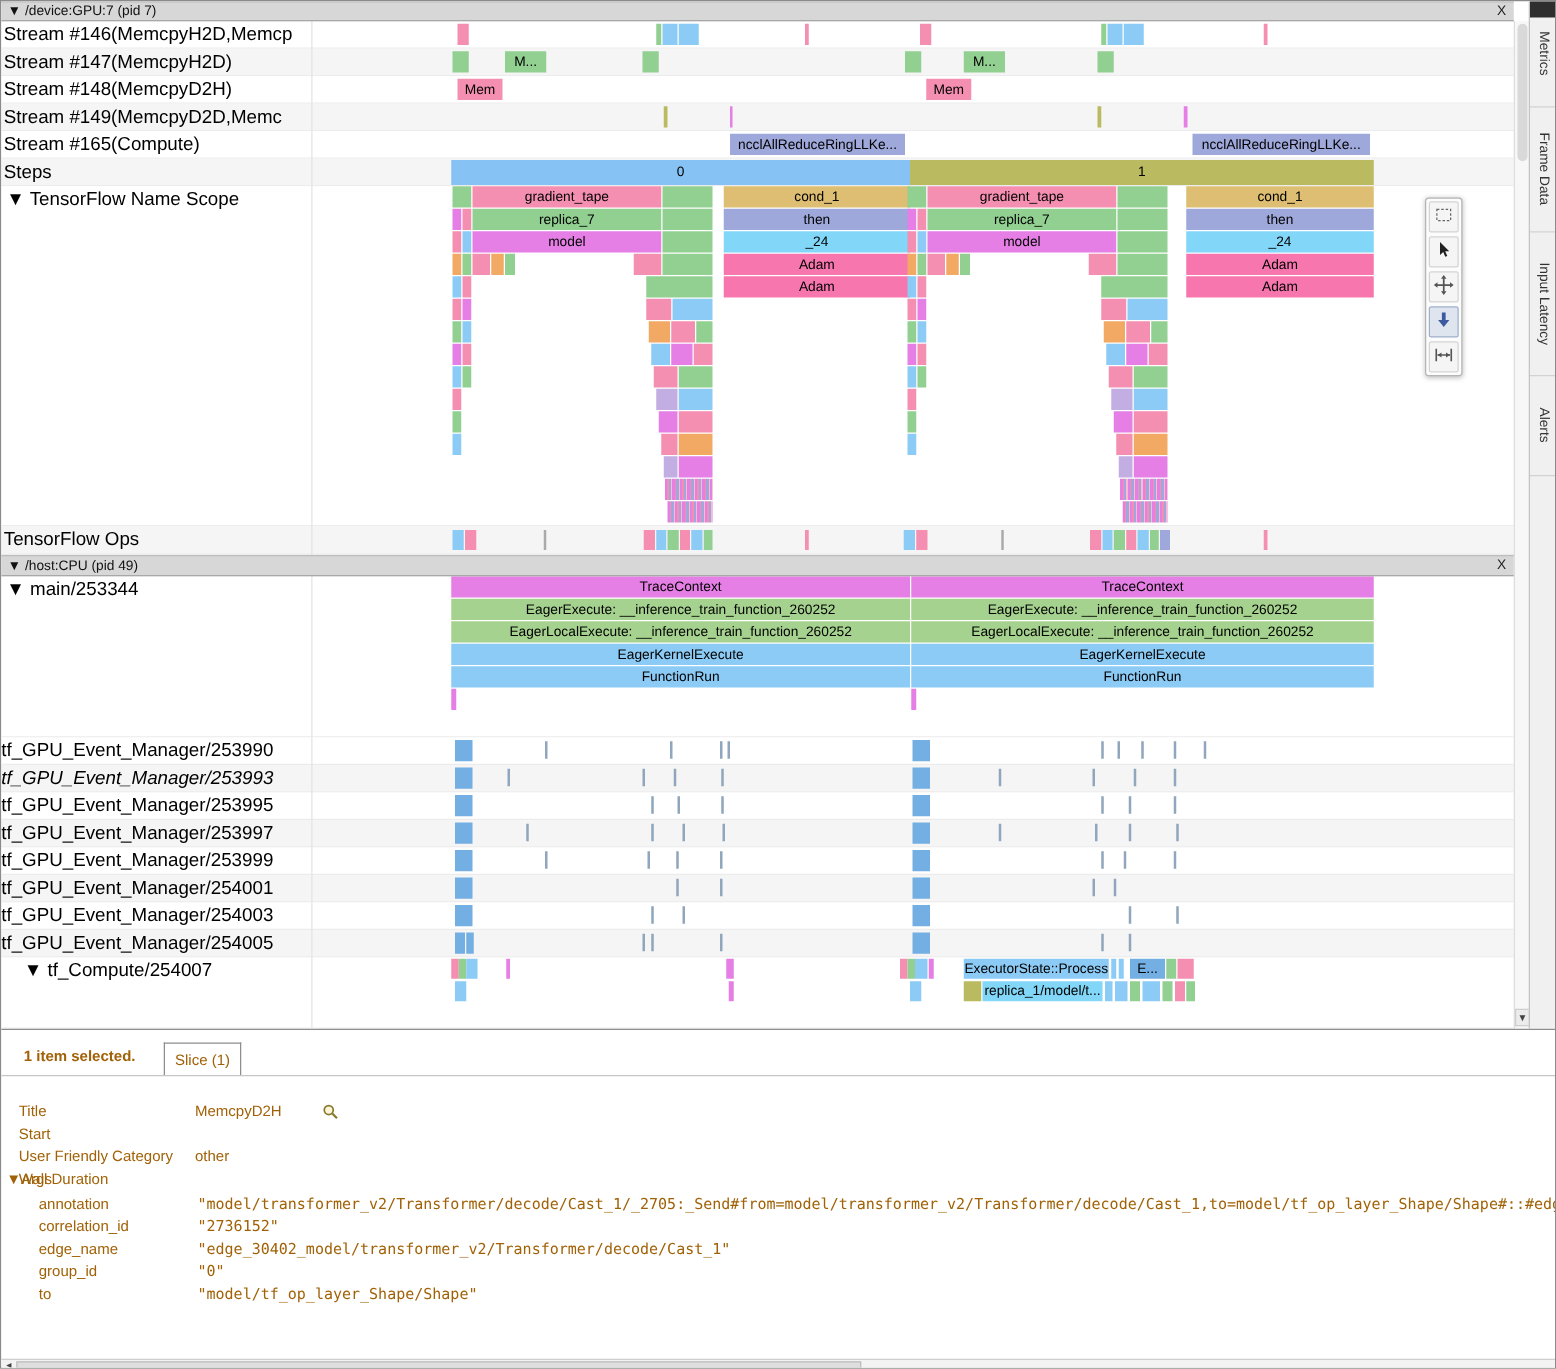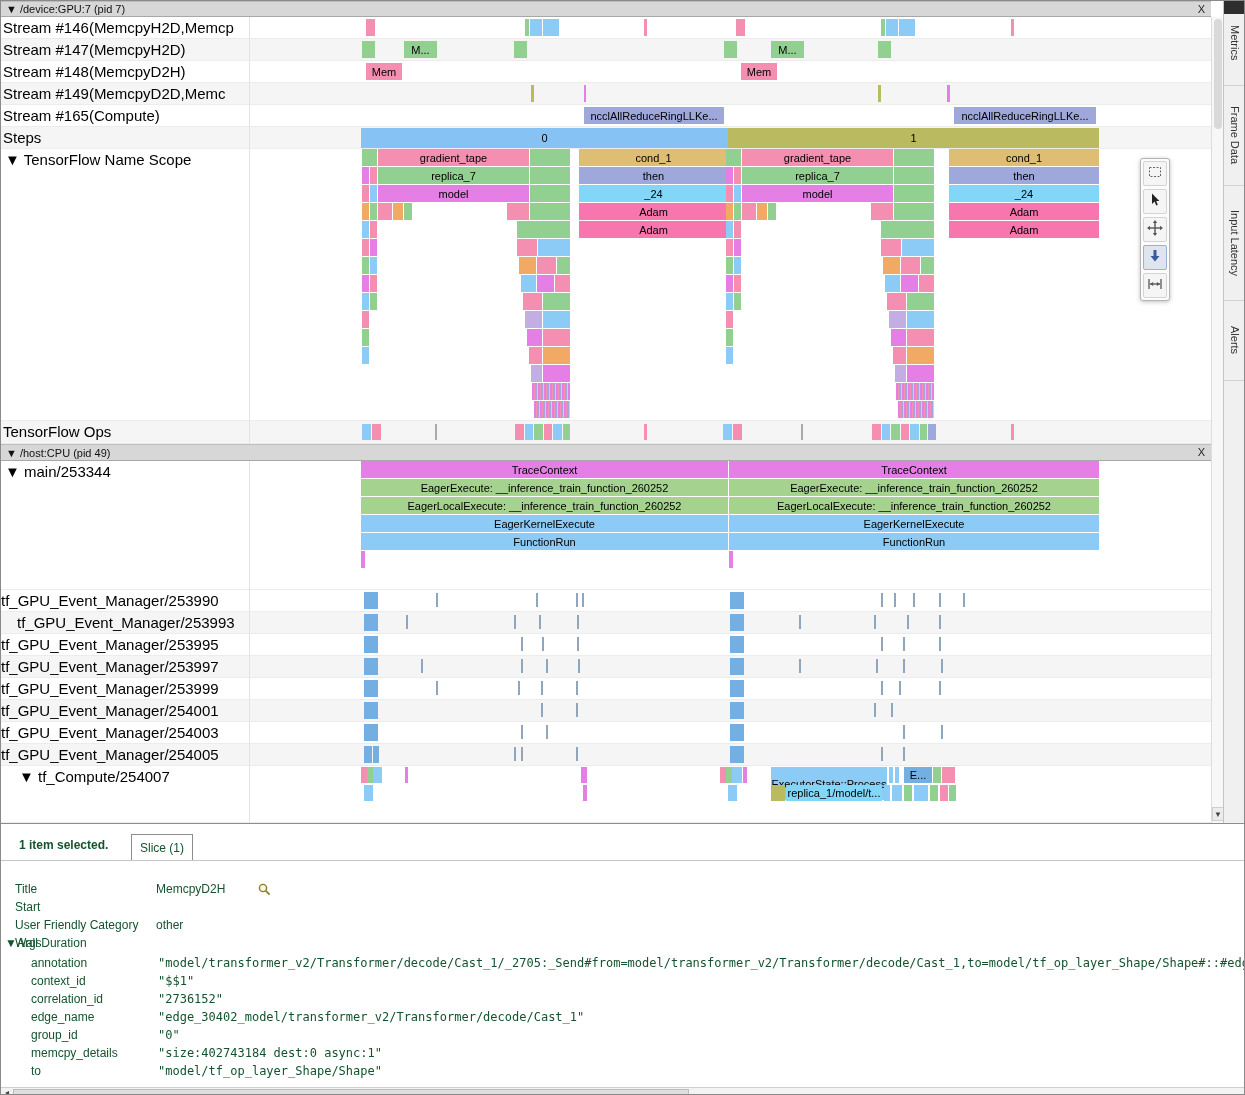--- a/index.html
+++ b/index.html
@@ -32,21 +32,21 @@
           display:flex;align-items:center;justify-content:center;background:#ececec;border:1px solid #cfcfcf}
   
   .palette{position:absolute;left:1139px;top:157px;width:30px;background:#fcfcfc;border:1px solid #b5b5b5;
            border-radius:3px;box-shadow:0 1px 4px rgba(0,0,0,.25);padding:2px;display:flex;
            flex-direction:column;gap:3px;z-index:10}
   .tool{width:24px;height:25px;background:#f5f5f5;border:1px solid #d4d4d4;border-radius:2px;
         display:flex;align-items:center;justify-content:center;cursor:pointer;padding:0}
   .tool.active{background:#dfe5ef;border-color:#9fb0cc}
   
   .bottom{position:absolute;left:0;top:822px;width:1245px;height:273px;background:#fff;
-          border-top:1px solid #8d8d8d;font-size:12px;color:#14532d}
+          border-top:1px solid #8d8d8d;font-size:12px;color:#a16207}
   .selsum{position:absolute;left:18px;top:14px;font-weight:bold;font-size:12px}
   .tab{position:absolute;left:130px;top:10px;width:62px;height:26px;background:#fff;
        border:1px solid #8d8d8d;border-bottom:none;display:flex;align-items:center;
        justify-content:center;font-size:12px;z-index:3}
   .tabline{position:absolute;left:0;top:36px;width:1245px;height:1px;background:#c6c6c6;z-index:1}
   #fields{position:absolute;left:0;top:56px;width:1245px}
   .frow{position:relative;height:18px;display:flex;align-items:center}
   .flabel{margin-left:14px;width:141px;flex:none}
   .fvalue{flex:none}
   .mag{margin-left:32px;display:flex;align-items:center}
@@ -329,21 +329,21 @@
         <div class="slice" style="left: 575px; top: 3px; width: 2px; height: 14px; background: rgb(143, 166, 188);"></div>
         <div class="slice" style="left: 581px; top: 3px; width: 2px; height: 14px; background: rgb(143, 166, 188);"></div>
         <div class="slice" style="left: 729px; top: 2px; width: 14px; height: 17px; background: rgb(116, 175, 227);"></div>
         <div class="slice" style="left: 880px; top: 3px; width: 2px; height: 14px; background: rgb(143, 166, 188);"></div>
         <div class="slice" style="left: 893px; top: 3px; width: 2px; height: 14px; background: rgb(143, 166, 188);"></div>
         <div class="slice" style="left: 912px; top: 3px; width: 2px; height: 14px; background: rgb(143, 166, 188);"></div>
         <div class="slice" style="left: 938px; top: 3px; width: 2px; height: 14px; background: rgb(143, 166, 188);"></div>
         <div class="slice" style="left: 962px; top: 3px; width: 2px; height: 14px; background: rgb(143, 166, 188);"></div>
       </div>
       <div class="trow" style="top: 611px; height: 22px; background: rgb(245, 245, 245);">
-        <div class="rlabel" style="left: 16px;">tf_GPU_Event_Manager/253993</div>
+        <div class="rlabel" style="left: 0px; font-style: italic;">tf_GPU_Event_Manager/253993</div>
         <div class="slice" style="left: 363px; top: 2px; width: 14px; height: 17px; background: rgb(116, 175, 227);"></div>
         <div class="slice" style="left: 405px; top: 3px; width: 2px; height: 14px; background: rgb(143, 166, 188);"></div>
         <div class="slice" style="left: 513px; top: 3px; width: 2px; height: 14px; background: rgb(143, 166, 188);"></div>
         <div class="slice" style="left: 538px; top: 3px; width: 2px; height: 14px; background: rgb(143, 166, 188);"></div>
         <div class="slice" style="left: 576px; top: 3px; width: 2px; height: 14px; background: rgb(143, 166, 188);"></div>
         <div class="slice" style="left: 729px; top: 2px; width: 14px; height: 17px; background: rgb(116, 175, 227);"></div>
         <div class="slice" style="left: 798px; top: 3px; width: 2px; height: 14px; background: rgb(143, 166, 188);"></div>
         <div class="slice" style="left: 873px; top: 3px; width: 2px; height: 14px; background: rgb(143, 166, 188);"></div>
         <div class="slice" style="left: 906px; top: 3px; width: 2px; height: 14px; background: rgb(143, 166, 188);"></div>
         <div class="slice" style="left: 938px; top: 3px; width: 2px; height: 14px; background: rgb(143, 166, 188);"></div>
@@ -419,21 +419,21 @@
       <div class="trow noline" style="top: 766px; height: 18px;">
         <div class="slice" style="left: 360px; top: 0px; width: 6px; height: 16px; background: rgb(244, 143, 177);"></div>
         <div class="slice" style="left: 366px; top: 0px; width: 6px; height: 16px; background: rgb(146, 208, 146);"></div>
         <div class="slice" style="left: 372px; top: 0px; width: 9px; height: 16px; background: rgb(140, 203, 245);"></div>
         <div class="slice" style="left: 404px; top: 0px; width: 3px; height: 16px; background: rgb(229, 127, 229);"></div>
         <div class="slice" style="left: 580px; top: 0px; width: 6px; height: 16px; background: rgb(229, 127, 229);"></div>
         <div class="slice" style="left: 719px; top: 0px; width: 6px; height: 16px; background: rgb(244, 143, 177);"></div>
         <div class="slice" style="left: 725px; top: 0px; width: 6px; height: 16px; background: rgb(146, 208, 146);"></div>
         <div class="slice" style="left: 731px; top: 0px; width: 10px; height: 16px; background: rgb(140, 203, 245);"></div>
         <div class="slice" style="left: 742px; top: 0px; width: 4px; height: 16px; background: rgb(229, 127, 229);"></div>
-        <div class="slice" style="left: 770px; top: 0px; width: 116px; height: 33px; background: rgb(140, 203, 245);">ExecutorState::Process</div>
+        <div class="slice" style="left: 770px; top: 0px; width: 116px; height: 16px; background: rgb(140, 203, 245);">ExecutorState::Process</div>
         <div class="slice" style="left: 888px; top: 0px; width: 4px; height: 16px; background: rgb(140, 203, 245);"></div>
         <div class="slice" style="left: 894px; top: 0px; width: 4px; height: 16px; background: rgb(140, 203, 245);"></div>
         <div class="slice" style="left: 903px; top: 0px; width: 28px; height: 16px; background: rgb(116, 175, 227);">E...</div>
         <div class="slice" style="left: 932px; top: 0px; width: 8px; height: 16px; background: rgb(146, 208, 146);"></div>
         <div class="slice" style="left: 941px; top: 0px; width: 13px; height: 16px; background: rgb(244, 143, 177);"></div>
       </div>
       <div class="trow noline" style="top: 784px; height: 18px;">
         <div class="slice" style="left: 363px; top: 0px; width: 9px; height: 16px; background: rgb(140, 203, 245);"></div>
         <div class="slice" style="left: 582px; top: 0px; width: 4px; height: 16px; background: rgb(229, 127, 229);"></div>
         <div class="slice" style="left: 727px; top: 0px; width: 9px; height: 16px; background: rgb(140, 203, 245);"></div>
@@ -544,40 +544,32 @@
           <div class="fvalue"></div>
         </div>
       </div>
     <div class="argshdr">▼Args</div>
     <div id="args">
         <div class="arow">
           <div class="aname">annotation</div>
           <div class="avalue">"model/transformer_v2/Transformer/decode/Cast_1/_2705:_Send#from=model/transformer_v2/Transformer/decode/Cast_1,to=model/tf_op_layer_Shape/Shape#::#edg</div>
         </div>
         <div class="arow">
-          <div class="aname">context_id</div>
-          <div class="avalue">"$$1"</div>
-        </div>
-        <div class="arow">
           <div class="aname">correlation_id</div>
           <div class="avalue">"2736152"</div>
         </div>
         <div class="arow">
           <div class="aname">edge_name</div>
           <div class="avalue">"edge_30402_model/transformer_v2/Transformer/decode/Cast_1"</div>
         </div>
         <div class="arow">
           <div class="aname">group_id</div>
           <div class="avalue">"0"</div>
         </div>
         <div class="arow">
-          <div class="aname">memcpy_details</div>
-          <div class="avalue">"size:402743184 dest:0 async:1"</div>
-        </div>
-        <div class="arow">
           <div class="aname">to</div>
           <div class="avalue">"model/tf_op_layer_Shape/Shape"</div>
         </div>
       </div>
   </div>
 
   <div class="hscroll">
     <div class="harrow">◄</div>
     <div class="hthumb"></div>
   </div>

